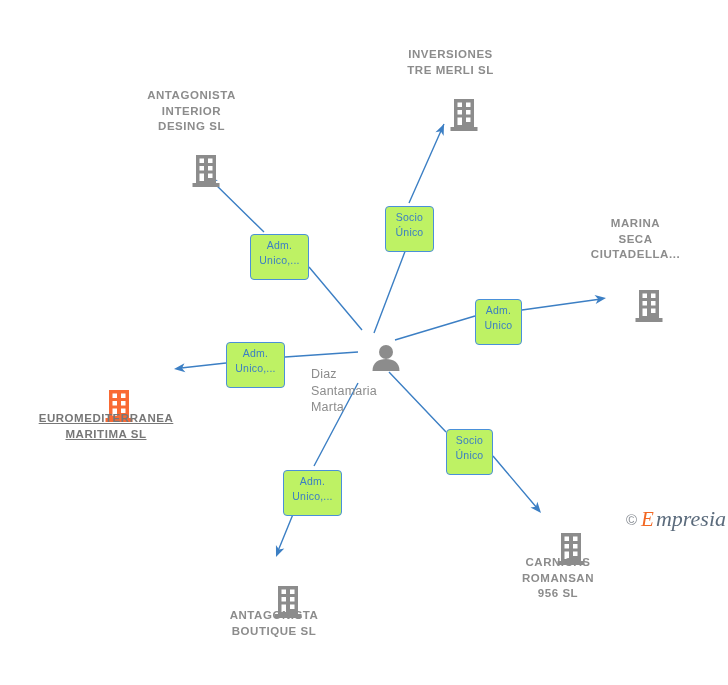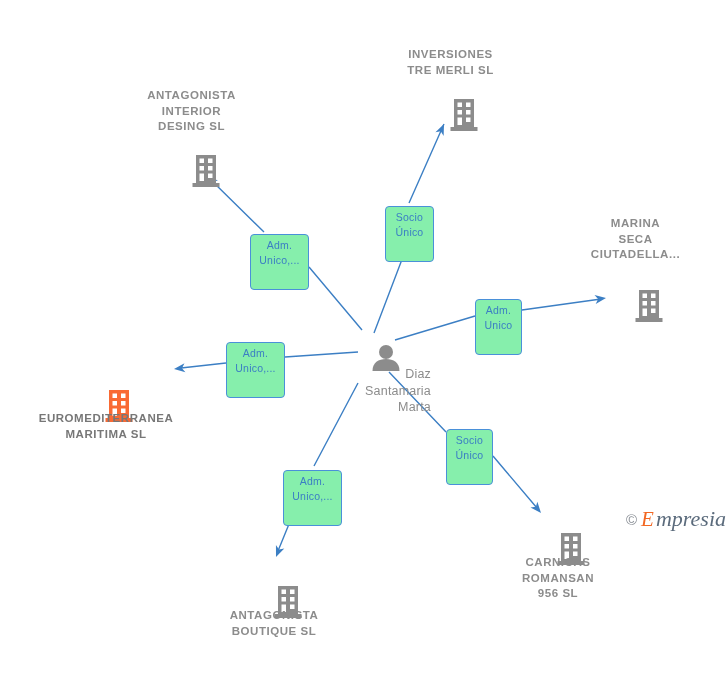--- a/index.html
+++ b/index.html
@@ -39,44 +39,44 @@
     letter-spacing: 0.55px;
     font-weight: bold;
     white-space: pre-line;
     pointer-events: none;
   }
   .node-caption.highlight {
     color: #777777;
   }
   .person-caption {
     position: absolute;
-    text-align: right;
+    text-align: left;
     color: #8c8c8c;
     font-family: "Liberation Sans", sans-serif;
     font-size: 12.5px;
     line-height: 16.5px;
     letter-spacing: 0.2px;
     font-weight: normal;
     white-space: pre-line;
     pointer-events: none;
   }
   
   .edge-label {
     position: absolute;
     box-sizing: border-box;
     border: 1.3px solid #4a90d9;
     border-radius: 4px;
-    background: #86efac;
+    background: #bef264;
     color: #3b7ec4;
     font-family: "Liberation Sans", sans-serif;
     font-size: 10.5px;
     line-height: 15px;
     letter-spacing: 0.2px;
     text-align: center;
-    padding: 3px 6px 21px 6px;
+    padding: 3px 6px 11px 6px;
     white-space: pre-line;
     cursor: pointer;
   }
   
   #watermark {
     position: absolute;
     right: 8px;
     bottom: 8px;
     display: flex;
     align-items: center;
@@ -153,21 +153,21 @@
 
   <div id="labels-layer">
       <div class="node-caption" style="left: 372px; top: 47px; width: 145px;">INVERSIONES
 TRE MERLI  SL</div>
       <div class="node-caption" style="left: 113px; top: 88px; width: 145px;">ANTAGONISTA
 INTERIOR
 DESING  SL</div>
       <div class="node-caption" style="left: 572px; top: 216px; width: 115px;">MARINA
 SECA
 CIUTADELLA...</div>
-      <div class="node-caption highlight" style="left: 14px; top: 411px; width: 172px;">EUROMEDITERRANEA
+      <div class="node-caption highlight" style="left: 14px; top: 411px; width: 172px; text-decoration: underline;">EUROMEDITERRANEA
 MARITIMA  SL</div>
       <div class="node-caption" style="left: 487px; top: 555px; width: 130px;">CARNICAS
 ROMANSAN
 956  SL</div>
       <div class="node-caption" style="left: 198px; top: 608px; width: 140px;">ANTAGONISTA
 BOUTIQUE  SL</div>
       <div class="person-caption" style="left: 305px; top: 366px; width: 120px;">Diaz
 Santamaria
 Marta</div>
       <div class="edge-label" style="left: 379px; top: 206px; width: 49px;">Socio

